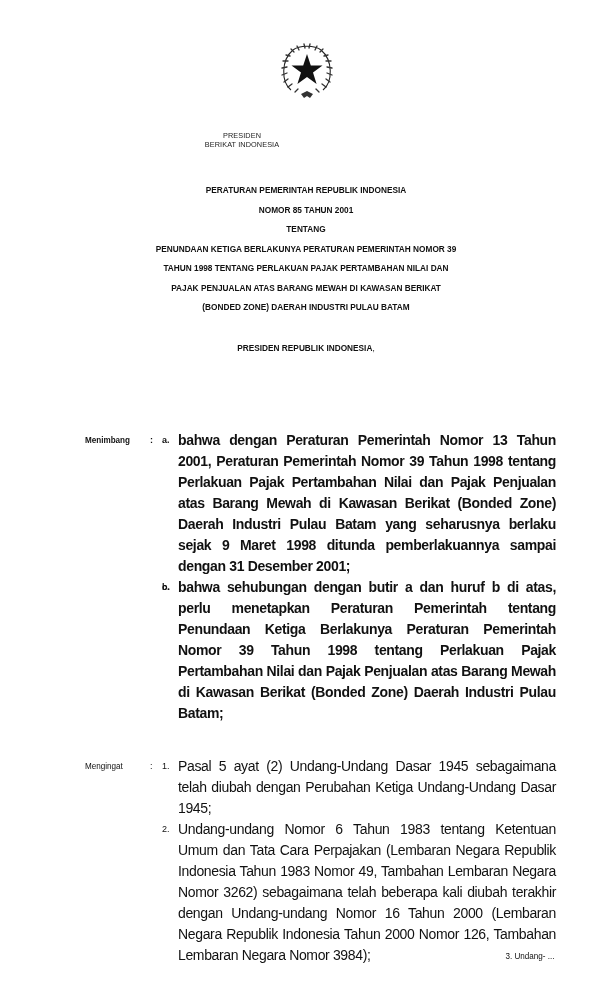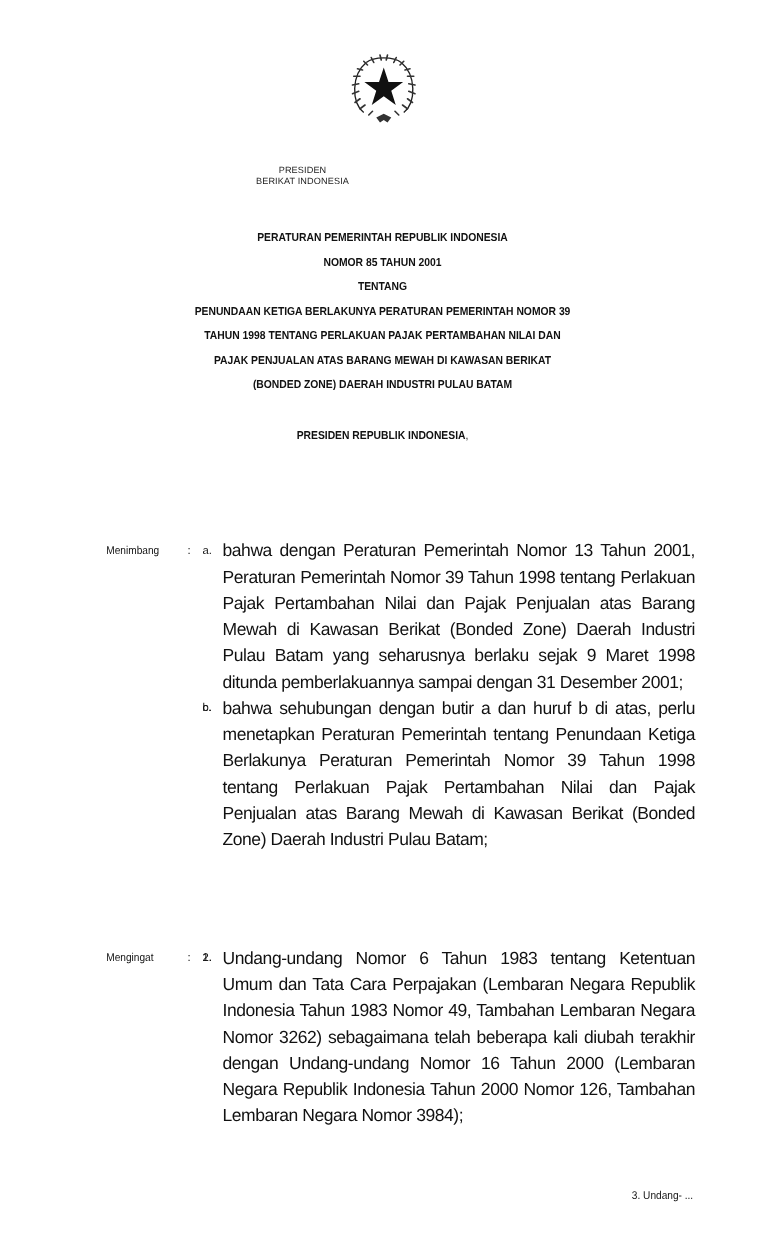--- a/index.html
+++ b/index.html
@@ -65,41 +65,42 @@
   <div>NOMOR 85 TAHUN 2001</div>
   <div>TENTANG</div>
   <div>PENUNDAAN KETIGA BERLAKUNYA PERATURAN PEMERINTAH NOMOR 39</div>
   <div>TAHUN 1998 TENTANG PERLAKUAN PAJAK PERTAMBAHAN NILAI DAN</div>
   <div>PAJAK PENJUALAN ATAS BARANG MEWAH DI KAWASAN BERIKAT</div>
   <div>(BONDED ZONE) DAERAH INDUSTRI PULAU BATAM</div>
 </div>
 
 <div class="president"><span>PRESIDEN REPUBLIK INDONESIA</span><span style="font-weight:normal">,</span></div>
 
-<div class="section" style="top:430px;">
+<div class="section" style="top:430px;font-weight:bold;">
   <span class="sec-label">Menimbang</span>
   <span class="sec-colon">:</span>
   <div class="item">
     <span class="item-marker">a.</span>
     <span class="item-text">bahwa dengan Peraturan Pemerintah Nomor 13 Tahun 2001, Peraturan Pemerintah Nomor 39 Tahun 1998 tentang Perlakuan Pajak Pertambahan Nilai dan Pajak Penjualan atas Barang Mewah di Kawasan Berikat (Bonded Zone) Daerah Industri Pulau Batam yang seharusnya berlaku sejak 9 Maret 1998 ditunda pemberlakuannya sampai dengan 31 Desember 2001;</span>
   </div>
   <div class="item">
     <span class="item-marker">b.</span>
   </div>
   <div class="item">
     <span class="item-marker">c.</span>
     <span class="item-text">bahwa sehubungan dengan butir a dan huruf b di atas, perlu menetapkan Peraturan Pemerintah tentang Penundaan Ketiga Berlakunya Peraturan Pemerintah Nomor 39 Tahun 1998 tentang Perlakuan Pajak Pertambahan Nilai dan Pajak Penjualan atas Barang Mewah di Kawasan Berikat (Bonded Zone) Daerah Industri Pulau Batam;</span>
   </div>
 </div>
 
 <div class="section" style="top:756px;">
   <span class="sec-label">Mengingat</span>
   <span class="sec-colon">:</span>
   <div class="item">
     <span class="item-marker">1.</span>
+    <span class="item-text">Pasal 5 ayat (2) Undang-Undang Dasar 1945 sebagaimana telah diubah dengan Perubahan Ketiga Undang-Undang Dasar 1945;</span>
   </div>
   <div class="item">
     <span class="item-marker">2.</span>
     <span class="item-text">Undang-undang Nomor 6 Tahun 1983 tentang Ketentuan Umum dan Tata Cara Perpajakan (Lembaran Negara Republik Indonesia Tahun 1983 Nomor 49, Tambahan Lembaran Negara Nomor 3262) sebagaimana telah beberapa kali diubah terakhir dengan Undang-undang Nomor 16 Tahun 2000 (Lembaran Negara Republik Indonesia Tahun 2000 Nomor 126, Tambahan Lembaran Negara Nomor 3984);</span>
   </div>
 </div>
 
 <div class="footer-next">3.  Undang- ...</div>
 
 </body></html>

